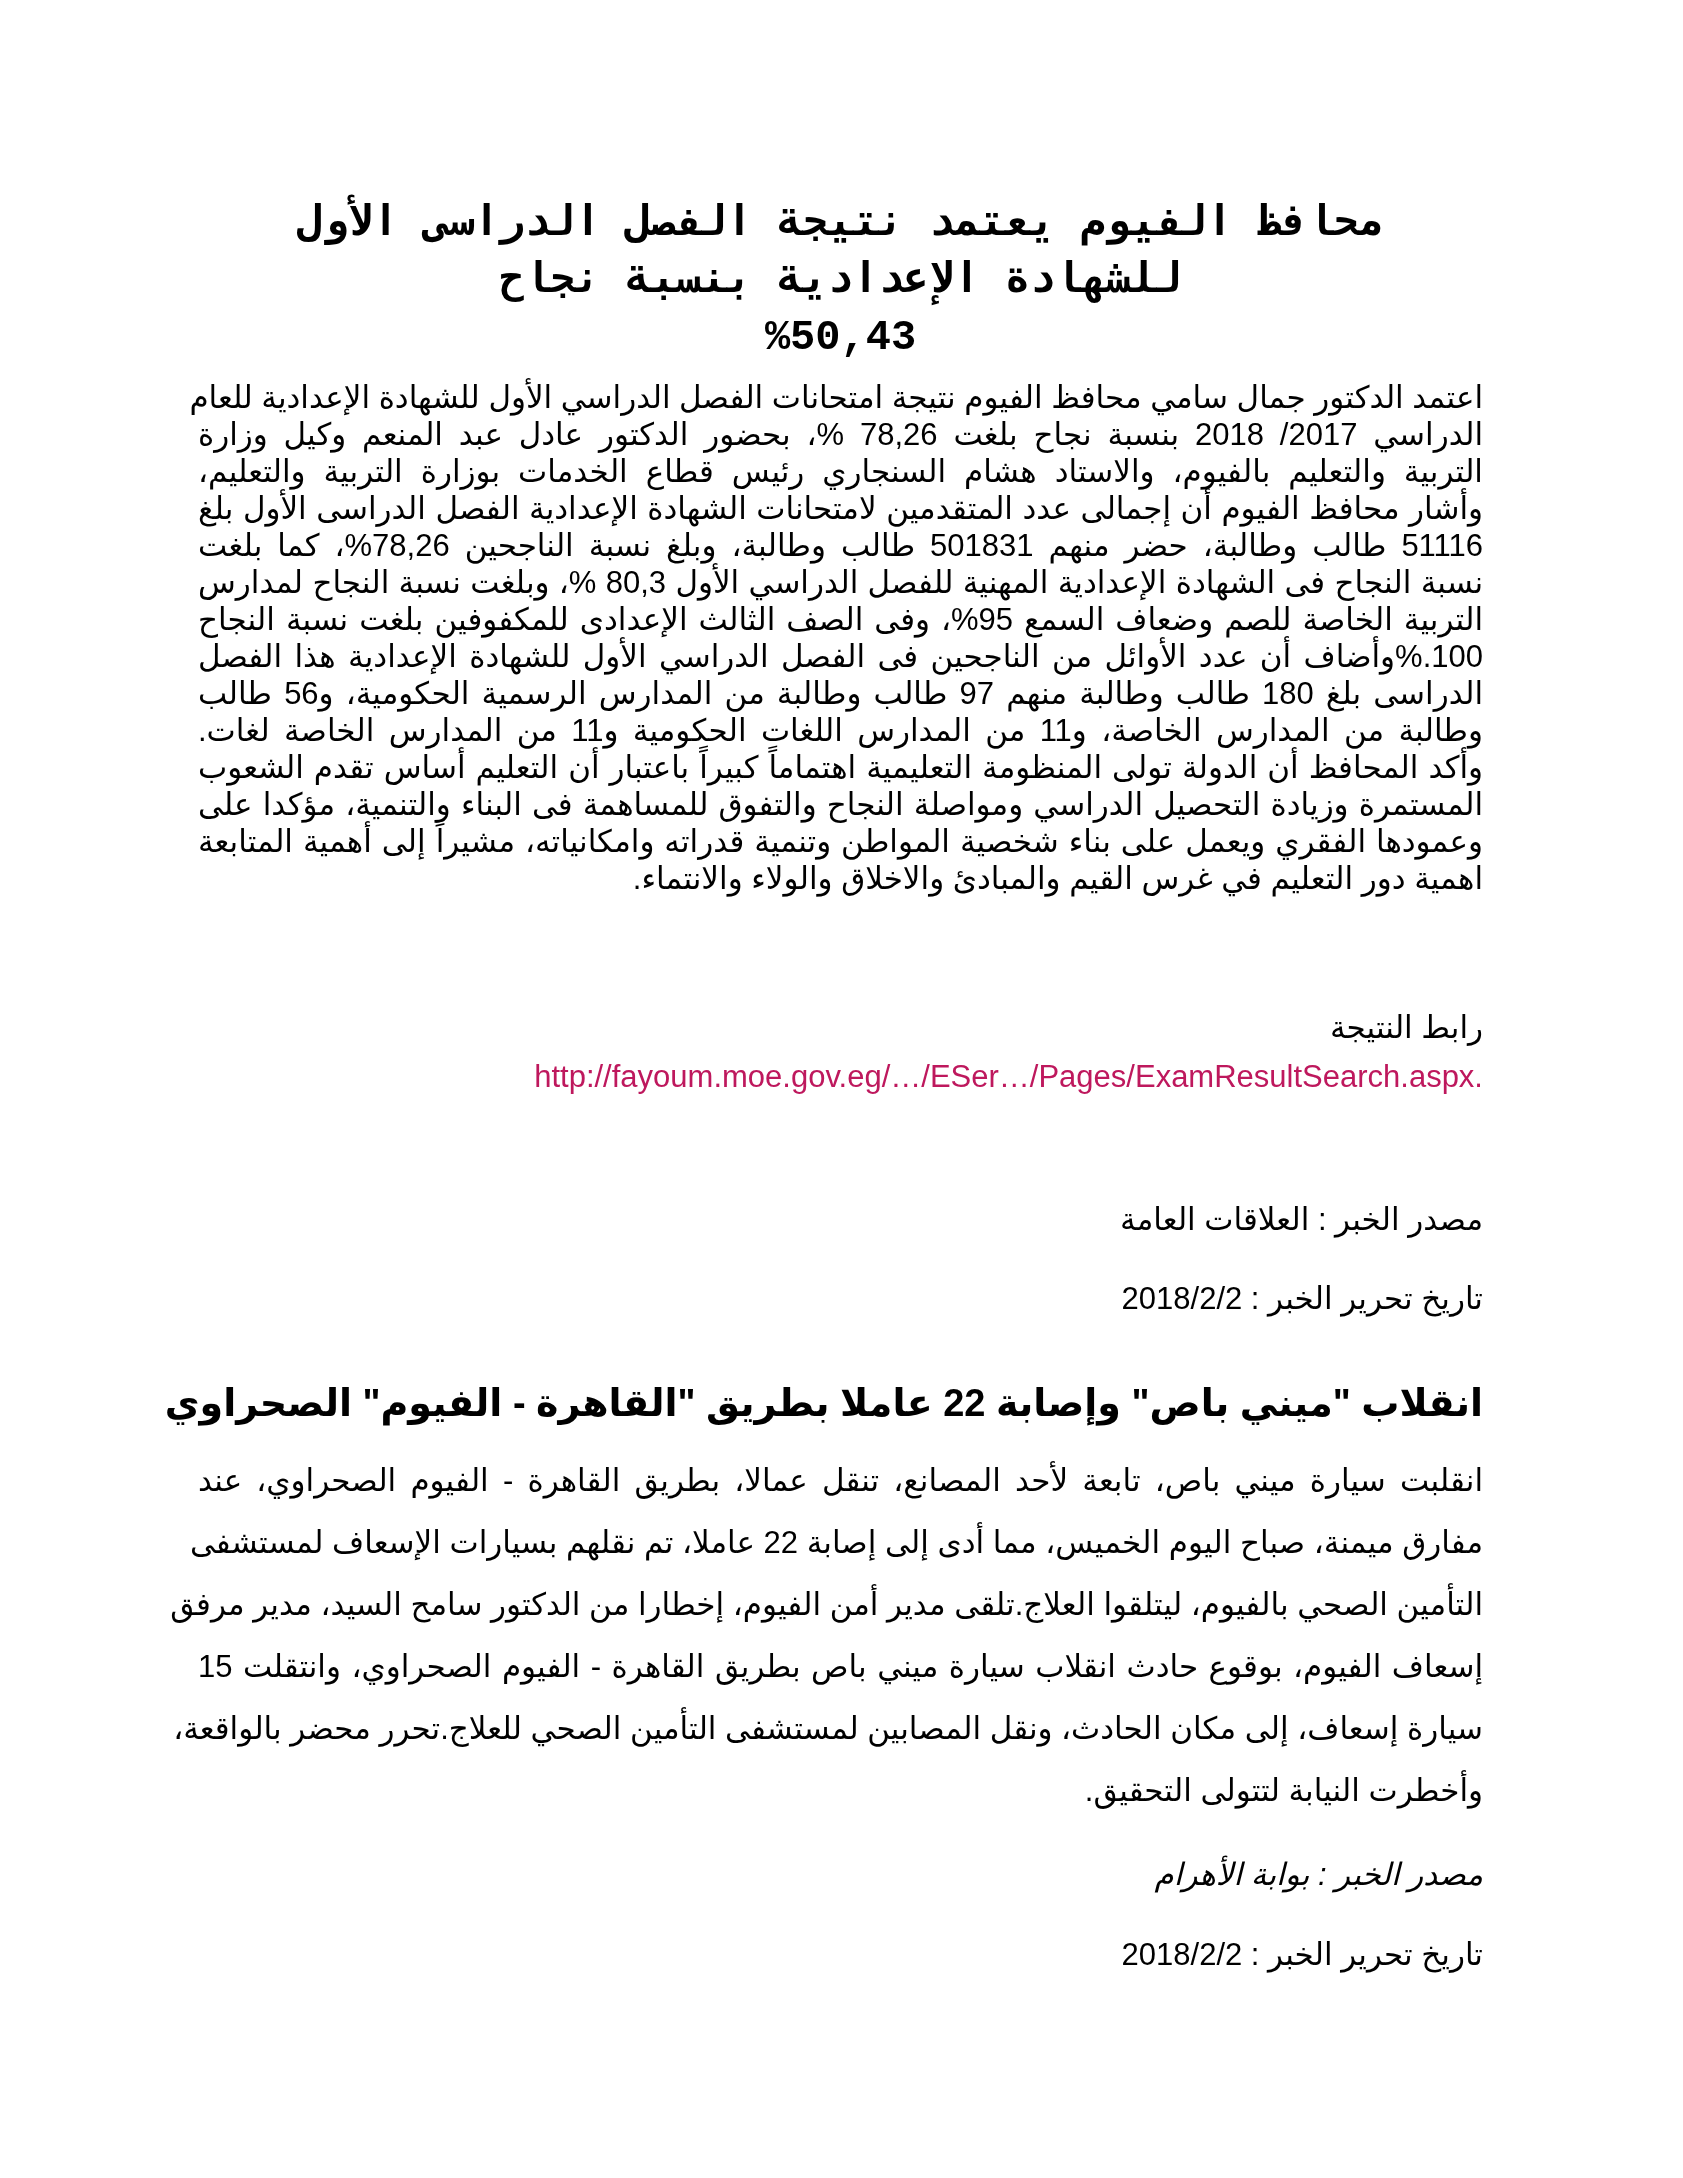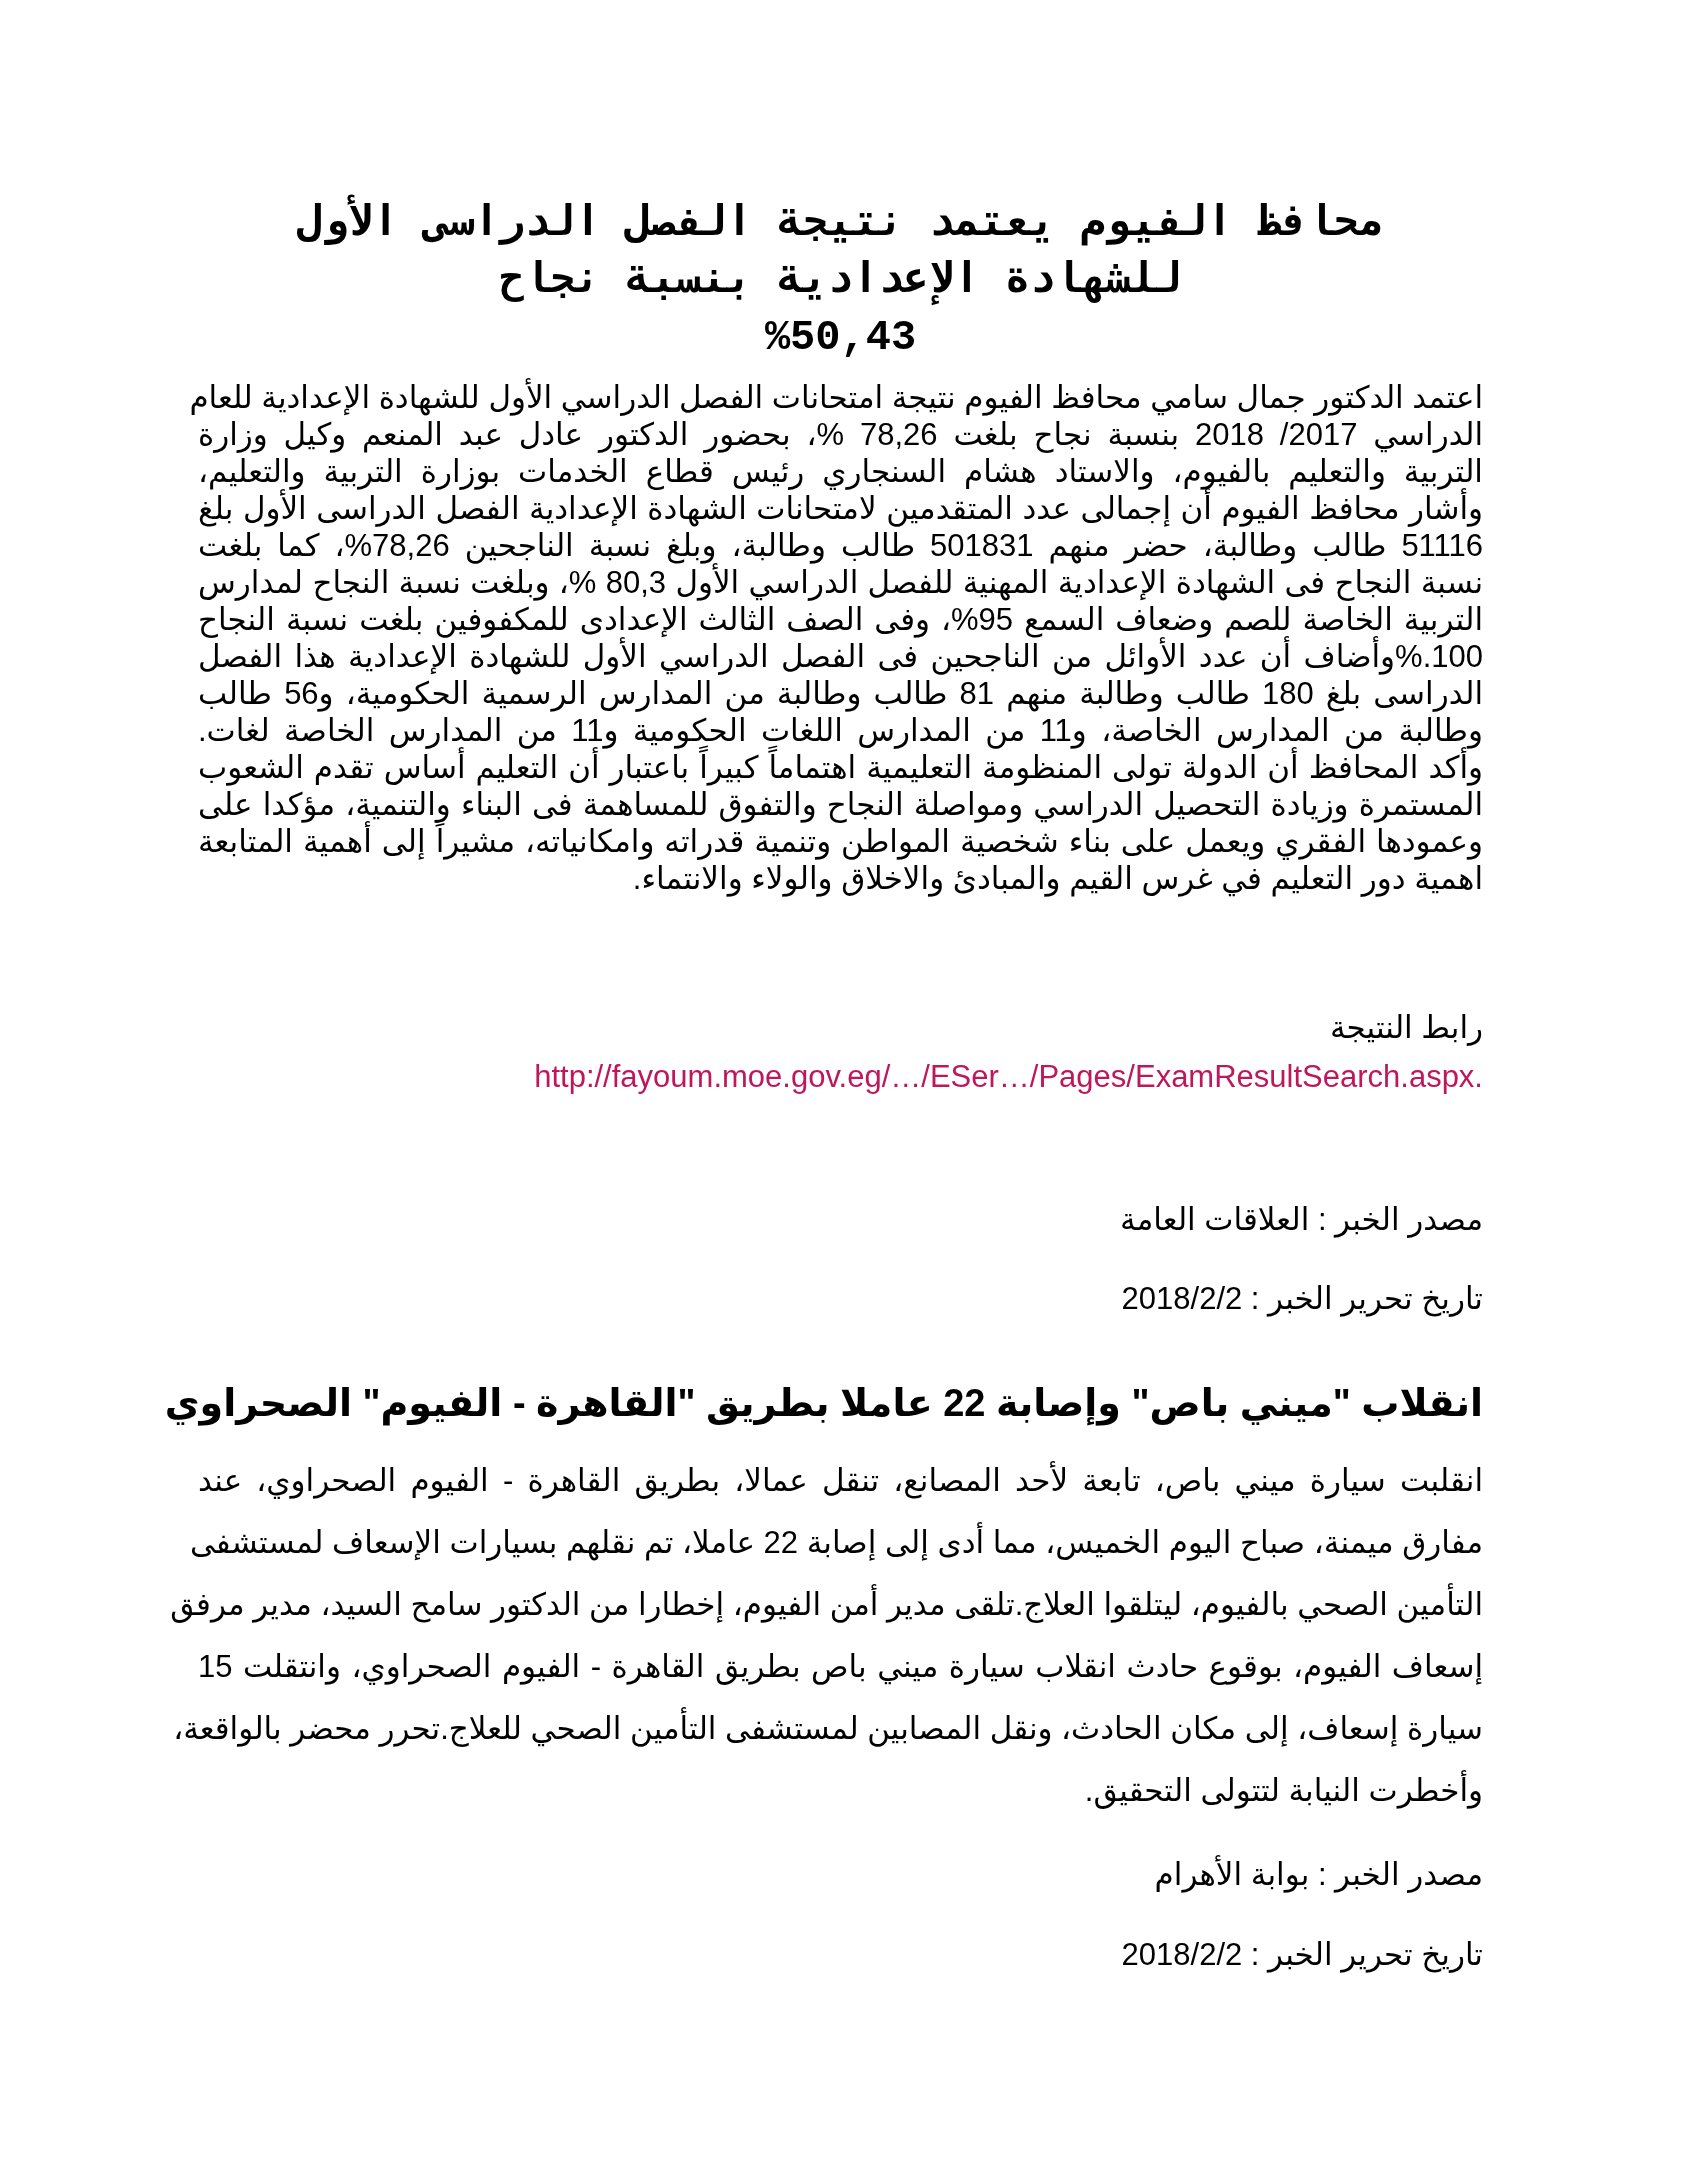--- a/index.html
+++ b/index.html
@@ -48,21 +48,21 @@
 
   <p class="body1">
     <span class="line">اعتمد الدكتور جمال سامي محافظ الفيوم نتيجة امتحانات الفصل الدراسي الأول للشهادة الإعدادية للعام</span>
     <span class="line">الدراسي 2017/ 2018 بنسبة نجاح بلغت 78,26 %، بحضور الدكتور عادل عبد المنعم وكيل وزارة</span>
     <span class="line">التربية والتعليم بالفيوم، والاستاد هشام السنجاري رئيس قطاع الخدمات بوزارة التربية والتعليم،</span>
     <span class="line">وأشار محافظ الفيوم أن إجمالى عدد المتقدمين لامتحانات الشهادة الإعدادية الفصل الدراسى الأول بلغ</span>
     <span class="line">51116 طالب وطالبة، حضر منهم 501831 طالب وطالبة، وبلغ نسبة الناجحين 78,26%، كما بلغت</span>
     <span class="line">نسبة النجاح فى الشهادة الإعدادية المهنية للفصل الدراسي الأول 80,3 %، وبلغت نسبة النجاح لمدارس</span>
     <span class="line">التربية الخاصة للصم وضعاف السمع 95%، وفى الصف الثالث الإعدادى للمكفوفين بلغت نسبة النجاح</span>
     <span class="line">100.%وأضاف أن عدد الأوائل من الناجحين فى الفصل الدراسي الأول للشهادة الإعدادية هذا الفصل</span>
-    <span class="line">الدراسى بلغ 180 طالب وطالبة منهم 81 طالب وطالبة من المدارس الرسمية الحكومية، و56 طالب</span>
+    <span class="line">الدراسى بلغ 180 طالب وطالبة منهم 97 طالب وطالبة من المدارس الرسمية الحكومية، و56 طالب</span>
     <span class="line">وطالبة من المدارس الخاصة، و11 من المدارس اللغات الحكومية و11 من المدارس الخاصة لغات.</span>
     <span class="line">وأكد المحافظ أن الدولة تولى المنظومة التعليمية اهتماماً كبيراً باعتبار أن التعليم أساس تقدم الشعوب</span>
     <span class="line">المستمرة وزيادة التحصيل الدراسي ومواصلة النجاح والتفوق للمساهمة فى البناء والتنمية، مؤكدا على</span>
     <span class="line">وعمودها الفقري ويعمل على بناء شخصية المواطن وتنمية قدراته وامكانياته، مشيراً إلى أهمية المتابعة</span>
     <span class="line last">اهمية دور التعليم في غرس القيم والمبادئ والاخلاق والولاء والانتماء.</span>
   </p>
 
   <p class="link-label">رابط النتيجة</p>
   <a class="link">http://fayoum.moe.gov.eg/…/ESer…/Pages/ExamResultSearch.aspx.</a>
 
@@ -73,17 +73,17 @@
 
   <p class="body2">
     <span class="line">انقلبت سيارة ميني باص، تابعة لأحد المصانع، تنقل عمالا، بطريق القاهرة - الفيوم الصحراوي، عند</span>
     <span class="line">مفارق ميمنة، صباح اليوم الخميس، مما أدى إلى إصابة 22 عاملا، تم نقلهم بسيارات الإسعاف لمستشفى</span>
     <span class="line">التأمين الصحي بالفيوم، ليتلقوا العلاج.تلقى مدير أمن الفيوم، إخطارا من الدكتور سامح السيد، مدير مرفق</span>
     <span class="line">إسعاف الفيوم، بوقوع حادث انقلاب سيارة ميني باص بطريق القاهرة - الفيوم الصحراوي، وانتقلت 15</span>
     <span class="line">سيارة إسعاف، إلى مكان الحادث، ونقل المصابين لمستشفى التأمين الصحي للعلاج.تحرر محضر بالواقعة،</span>
     <span class="line last">وأخطرت النيابة لتتولى التحقيق.</span>
   </p>
 
-  <p class="meta" style="top:1855px;">مصدر الخبر : بوابة الأهرام</p>
+  <p class="meta" style="top:1855px;font-style:italic;">مصدر الخبر : بوابة الأهرام</p>
   <p class="meta" style="top:1935px;">تاريخ تحرير الخبر : 2018/2/2</p>
 
 </div>
 
 
 </body></html>

